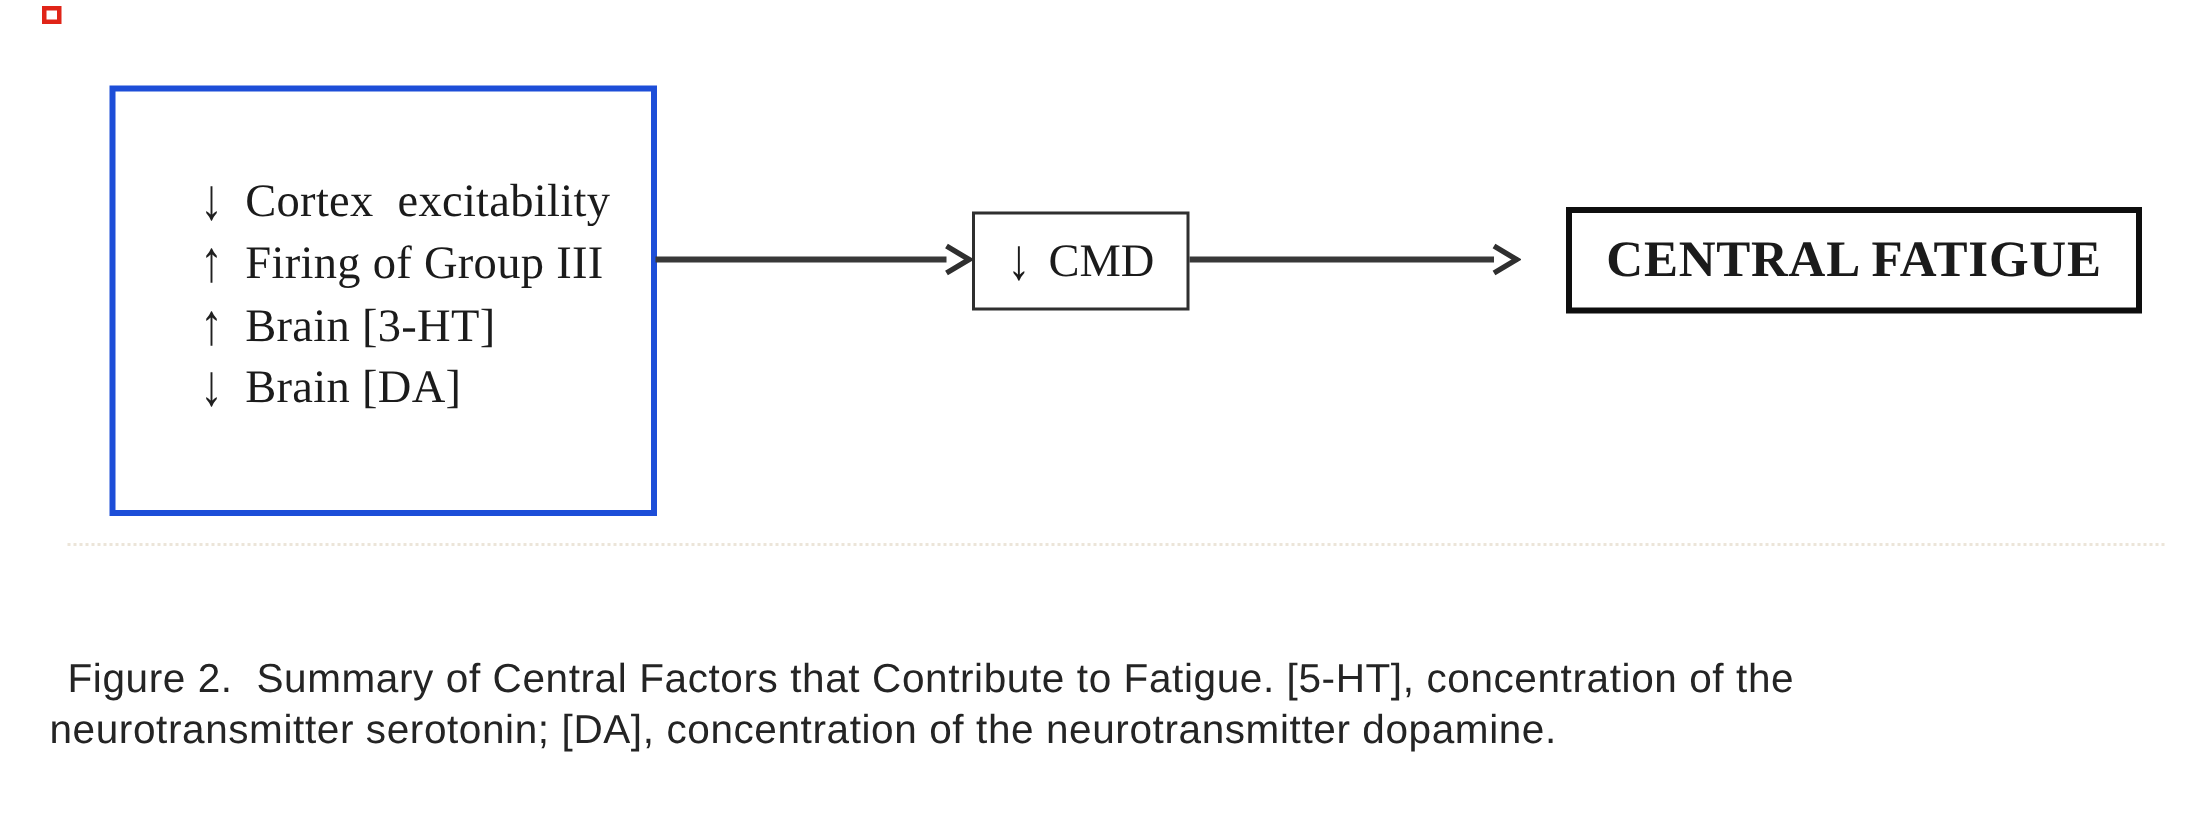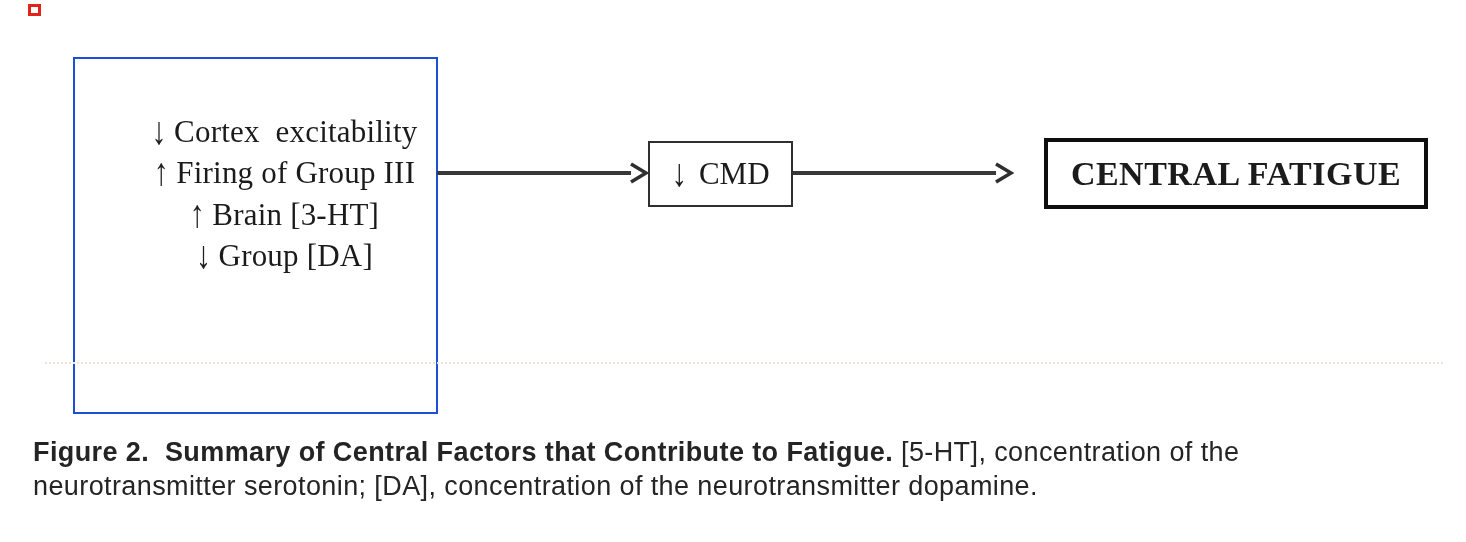--- a/index.html
+++ b/index.html
@@ -7,23 +7,22 @@
     position:relative;width:1466px;height:542px;background:#ffffff;overflow:hidden;
     font-family:"Liberation Serif","DejaVu Serif",serif;color:#1b1b1b;
   }
   .red-mark{
     position:absolute;left:28px;top:4px;width:13px;height:12px;
     border:3px solid #e02418;background:transparent;box-sizing:border-box;
   }
   
   .box{position:absolute;background:#ffffff;box-sizing:border-box;}
   .factors-box{
-    left:73px;top:57px;width:365px;height:357px;border:2px solid #1d4ed8;
+    left:73px;top:57px;width:365px;height:287px;border:4px solid #1d4ed8;
     padding:10px 6px 0 10px;
-    text-align:center;
   }
   .fline{height:41.5px;line-height:41.5px;font-size:31px;white-space:pre;}
   .farrow{
     display:inline-block;width:30px;font-size:30px;color:#202020;
     transform:scaleY(1.3);transform-origin:50% 55%;
   }
   .ftext{letter-spacing:0.2px;}
   .cmd-box{
     left:648px;top:141px;width:145px;height:66px;border:2px solid #2f2f2f;
     display:flex;align-items:center;justify-content:center;font-size:31px;
@@ -45,42 +44,42 @@
   .dotted-rule{
     position:absolute;left:45px;top:362px;width:1398px;height:0;
     border-top:2px dotted #ece5d9;
   }
   
   .caption{
     position:absolute;left:33px;top:436px;width:1420px;margin:0;
     font-family:"Liberation Sans","DejaVu Sans",sans-serif;
     font-size:27px;line-height:33.5px;color:#242424;letter-spacing:0.4px;
   }
-  .caption b{font-weight:bold;}
+  .caption b{font-weight:normal;margin-left:12px;}
   .caption span,.caption b{white-space:pre-wrap;}
 </style>
 </head>
 <body>
 
 <div class="page">
 
   <span class="red-mark"></span>
 
   <div class="box factors-box">
     <div class="fline">
       <span class="farrow">↓</span><span class="ftext">Cortex&nbsp; excitability</span>
     </div>
     <div class="fline">
       <span class="farrow">↑</span><span class="ftext">Firing of Group III</span>
     </div>
     <div class="fline">
       <span class="farrow">↑</span><span class="ftext">Brain [3-HT]</span>
     </div>
     <div class="fline">
-      <span class="farrow">↓</span><span class="ftext">Group [DA]</span>
+      <span class="farrow">↓</span><span class="ftext">Brain [DA]</span>
     </div>
   </div>
 
   <div class="hline hline1"></div>
   <svg class="ahead ahead1" viewBox="0 0 22 24">
     <path d="M4 3 L19 12 L4 21" fill="none" stroke="#2f2f2f" stroke-width="3.6"></path>
   </svg>
 
   <div class="box cmd-box">
     <span class="cmd-arrow">↓</span>

